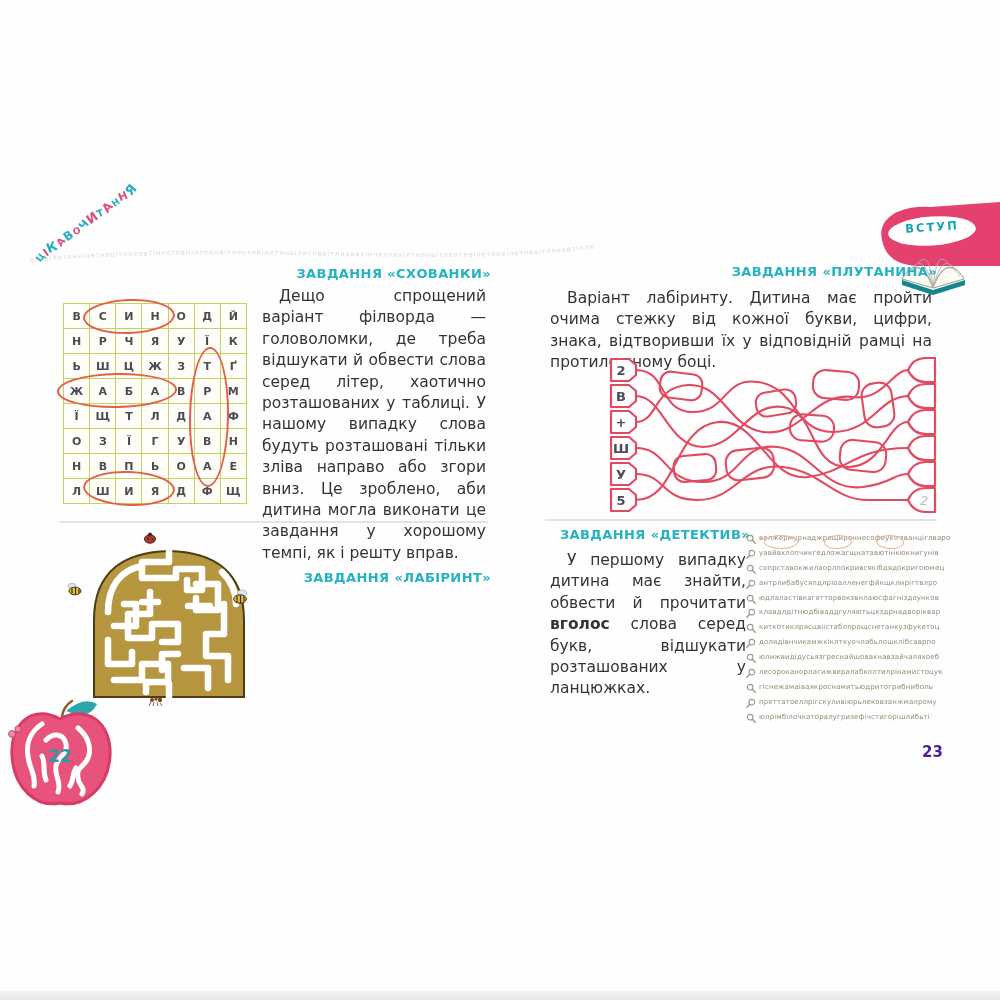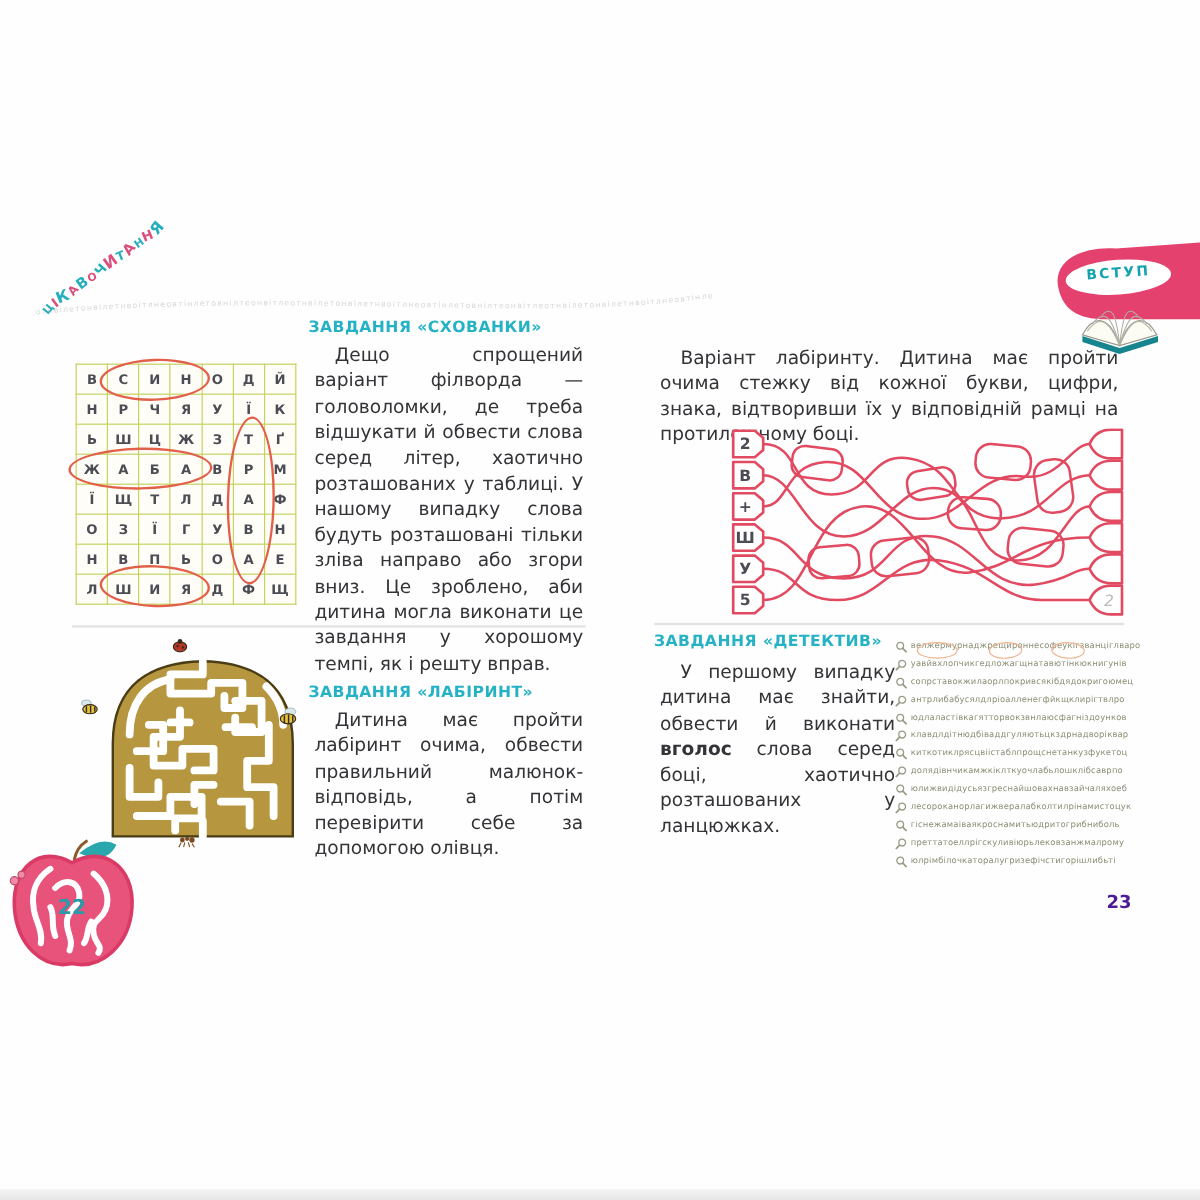--- a/index.html
+++ b/index.html
@@ -14,21 +14,21 @@
                  font-weight:bold;white-space:nowrap;}
   .decor-letters span{display:inline-block;margin-right:1px;}
 
   
   .tab-wrap{left:868px;top:200px;width:132px;height:95px;}
   .tab-label{position:absolute;left:20px;top:20px;width:88px;text-align:center;
              color:#13a2ae;font-weight:bold;font-size:11.5px;letter-spacing:2px;
              transform:rotate(-4deg);}
 
   
-  .heading{color:#25b2c4;font-weight:bold;font-size:13px;letter-spacing:.4px;text-align:left;}
+  .heading{color:#25b2c4;font-weight:bold;font-size:13px;letter-spacing:.4px;text-align:right;}
   .body-text{font-size:15.5px;line-height:21.4px;text-align:justify;color:#343438;}
   .body-text p{margin:5px;text-indent:17px;}
   .divider{height:0;border-top:2px solid #e3e3e3;}
 
   .left-col-1{left:257px;top:266px;width:234px;}
   .left-col-1 .heading{margin-bottom:3px;}
   .left-divider{left:60px;top:521px;width:428px;}
   .left-col-2{left:257px;top:570px;width:234px;}
   .left-col-2 .heading{margin-bottom:1px;}
 
@@ -237,43 +237,41 @@
     <svg class="bug" style="left:68px;top:158px;" width="16" height="14" viewBox="0 0 16 14">
       <circle cx="4" cy="6" r="2" fill="#7a4a20"></circle>
         <circle cx="8" cy="5" r="1.8" fill="#7a4a20"></circle>
         <circle cx="12" cy="6" r="2.2" fill="#7a4a20"></circle>
       <path d="M3,8 L1,12 M6,8 L5,12 M9,8 L10,12 M12,9 L14,12" stroke="#7a4a20" stroke-width=".9" fill="none"></path>
     </svg>
   </div>
 
   <div class="abs left-col-2">
     <div class="heading">ЗАВДАННЯ «ЛАБІРИНТ»</div>
-    <div class="body-text">
-        <p>Дитина має пройти лабіринт очима, обвести правильний малюнок-відповідь, а потім перевірити себе за допомогою олівця.</p>
-      </div>
   </div>
 
   <div class="abs apple-wrap">
     <svg width="120" height="122" viewBox="0 0 120 122">
       <path d="M60,22 Q62,12 70,7" fill="none" stroke="#8a5a2a" stroke-width="2.5" stroke-linecap="round"></path>
       <path d="M64,17 q18,-15 31,-7 q-8,17 -31,7 z" fill="#2aa6ad"></path>
       <path d="M58,25 C32,10 8,28 10,62 C12,94 34,114 58,109 C82,114 106,94 108,62 C110,28 84,10 58,25 Z" fill="#e8537b" stroke="#d93b66" stroke-width="3"></path>
       <g fill="none" stroke="#fff" stroke-width="5" stroke-linecap="round" stroke-linejoin="round">
         <path d="M40,30 C28,38 24,50 26,62 C27,74 34,80 32,92"></path>
         <path d="M44,46 C52,38 62,40 64,50 C66,60 56,62 54,72 C52,82 60,88 56,98"></path>
         <path d="M76,34 C86,42 90,54 86,64 C82,74 74,72 76,84 C77,92 84,94 80,100"></path>
         <path d="M44,86 C40,76 44,70 40,62"></path>
         <path d="M68,92 C72,86 70,80 74,74"></path>
       </g>
       <circle cx="10" cy="40" r="3.4" fill="#f08aa8" stroke="#c04a6a" stroke-width="1"></circle>
       <circle cx="16" cy="35" r="3" fill="#f08aa8" stroke="#c04a6a" stroke-width="1"></circle>
       <text x="58" y="68" text-anchor="middle" font-size="17" font-weight="bold" fill="#2a9aa8">22</text>
     </svg>
   </div>
 
+  <div class="abs heading right-head-1">ЗАВДАННЯ «ПЛУТАНИНА»</div>
   <div class="abs body-text right-para-1">
       <p>Варіант лабіринту. Дитина має пройти очима стежку від кожної букви, цифри, знака, відтворивши їх у відповідній рамці на протилежному боці.</p>
     </div>
 
   <div class="abs tangle-wrap">
     <svg width="330" height="157" viewBox="0 0 330 157">
       <g>
         <rect class="tangle-line" x="52" y="16" width="42" height="26" rx="10" transform="rotate(7 73 29)"></rect>
         <rect class="tangle-line" x="118" y="92" width="48" height="30" rx="12" transform="rotate(-6 142 107)"></rect>
         <rect class="tangle-line" x="205" y="14" width="46" height="28" rx="12" transform="rotate(5 228 28)"></rect>
@@ -314,21 +312,21 @@
           <path d="M327 131 v24 h-9 c-10 0 -15 -5 -18 -12 c3 -7 8 -12 18 -12 z" class="tangle-box"></path>
         </g>
       <text x="312" y="148" class="pencil-answer">2</text>
     </svg>
   </div>
 
   <div class="abs divider right-divider"></div>
 
   <div class="abs heading right-head-2">ЗАВДАННЯ «ДЕТЕКТИВ»</div>
   <div class="abs body-text right-para-2">
-    <p><span>У першому випадку дитина має знайти, обвести й виконати </span><b>вголос</b><span> слова серед боці, хаотично розташованих у ланцюжках.</span></p>
+    <p><span>У першому випадку дитина має знайти, обвести й прочитати </span><b>вголос</b><span> слова серед букв, відшукати розташованих у ланцюжках.</span></p>
   </div>
 
   <div class="abs chains">
     <div class="chain-oval" style="left:18px;top:1px;width:32px;height:12px;"></div>
     <div class="chain-oval" style="left:78px;top:1px;width:26px;height:12px;transform:rotate(-3deg);"></div>
     <div class="chain-oval" style="left:130px;top:1px;width:26px;height:12px;transform:rotate(3deg);"></div>
   <div class="chain-row">
         <svg class="magnifier" viewBox="0 0 12 12">
     <circle cx="5" cy="5" r="3.4" fill="none" stroke="#9a9a86" stroke-width="1.3"></circle>
     <line x1="7.6" y1="7.6" x2="11" y2="11" stroke="#9a9a86" stroke-width="1.7" stroke-linecap="round"></line>

